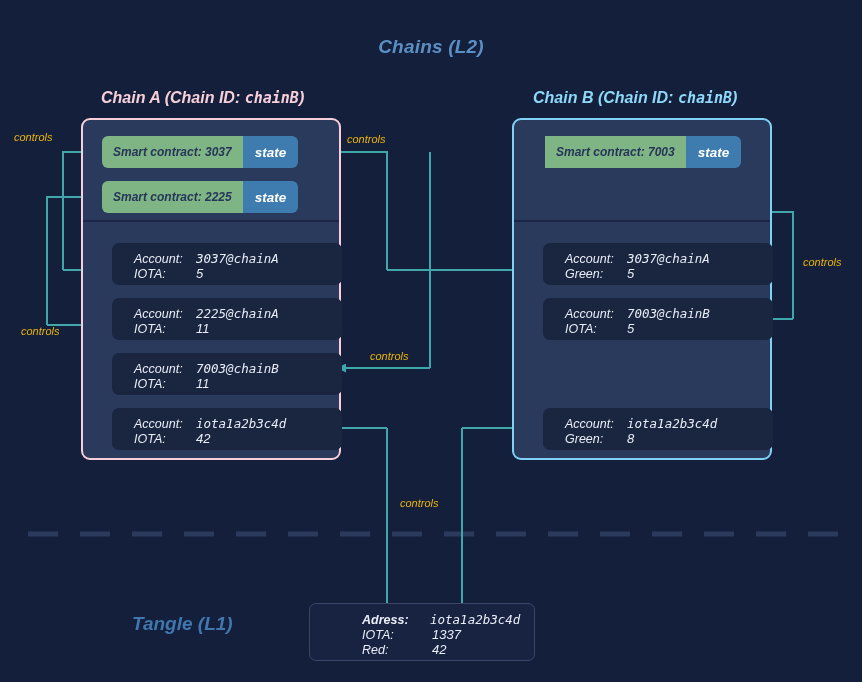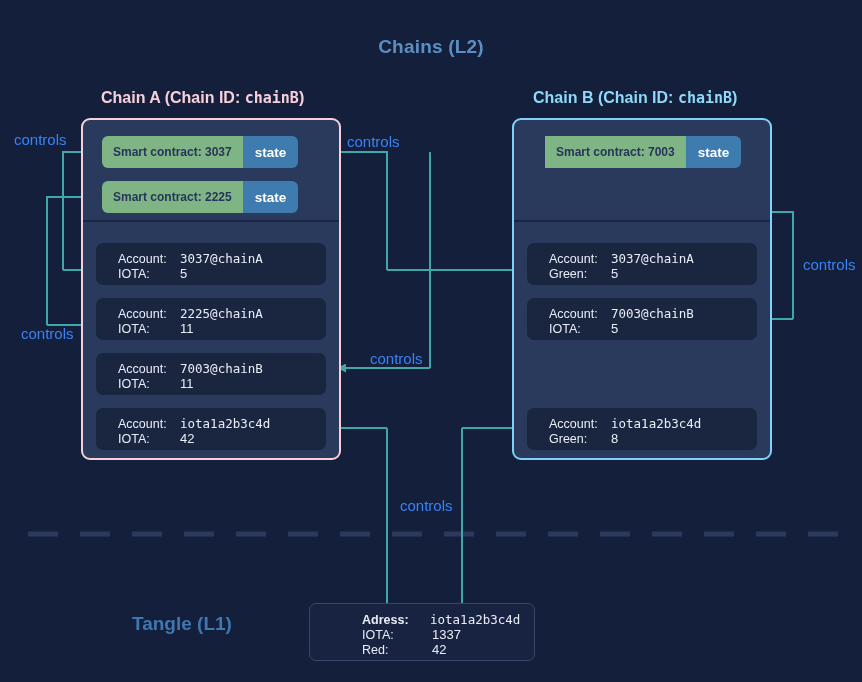--- a/index.html
+++ b/index.html
@@ -3,21 +3,21 @@
 <meta charset="utf-8">
 <style>
   html,body{margin:0;padding:0;}
   body{
     width:862px;height:682px;
     background:#141f3c;
     font-family:"Liberation Sans", sans-serif;
     overflow:hidden;
     position:relative;
   }
-  #stage{position:absolute;left:0;top:0;width:862px;height:682px;}
+  #stage{position:absolute;left:0;top:0;width:862px;height:682px;font-style:italic;}
 
   .svg-layer{position:absolute;left:0;top:0;width:862px;height:682px;pointer-events:none;}
 
   
   .main-title{
     position:absolute;left:0;top:36px;width:862px;text-align:center;
     font-size:19px;font-weight:bold;color:#5b8fc4;letter-spacing:.2px;
   }
   .chain-title{
     position:absolute;font-size:16px;font-weight:bold;white-space:nowrap;
@@ -49,20 +49,21 @@
   }
   .contract .state{
     background:#3e7bae;color:#ffffff;font-size:13.5px;font-weight:bold;
     display:flex;align-items:center;justify-content:center;padding:0 12px;white-space:nowrap;
   }
 
   
   .acct{
     position:absolute;height:42px;border-radius:7px;background:#1a2540;
     box-sizing:border-box;
+    margin-left:16px;
   }
   .acct .row{
     position:absolute;left:22px;font-size:12.5px;color:#e8edf7;white-space:nowrap;
     line-height:13px;
   }
   .acct .row.r1{top:9px;}
   .acct .row.r2{top:24px;}
   .acct .k{display:inline-block;width:62px;font-family:"Liberation Sans",sans-serif;}
   .acct .v{font-family:"DejaVu Sans Mono", monospace;font-size:12.5px;}
   .acct .v.num{font-family:"Liberation Sans", sans-serif;font-size:13px;}
@@ -77,21 +78,21 @@
   #tangle-card .row.t1{top:9px;}
   #tangle-card .row.t2{top:24px;}
   #tangle-card .row.t3{top:39px;}
   #tangle-card .k{display:inline-block;width:68px;}
   #tangle-card .k.b{font-weight:bold;}
   #tangle-card .v{font-family:"DejaVu Sans Mono", monospace;font-size:12.5px;}
   #tangle-card .v.num{font-family:"Liberation Sans", sans-serif;font-size:13px;padding-left:2px;}
 
   
   .ctl{
-    position:absolute;font-size:15px;color:#3b82f6;white-space:nowrap;
+    position:absolute;font-size:11px;color:#eab308;white-space:nowrap;
   }
 </style>
 </head>
 <body>
 
 <div id="stage">
 
   <svg class="svg-layer" viewBox="0 0 862 682" width="862" height="682">
     <defs>
       <marker id="arw" markerWidth="9" markerHeight="9" refX="8" refY="4.5" orient="auto" markerUnits="userSpaceOnUse">

